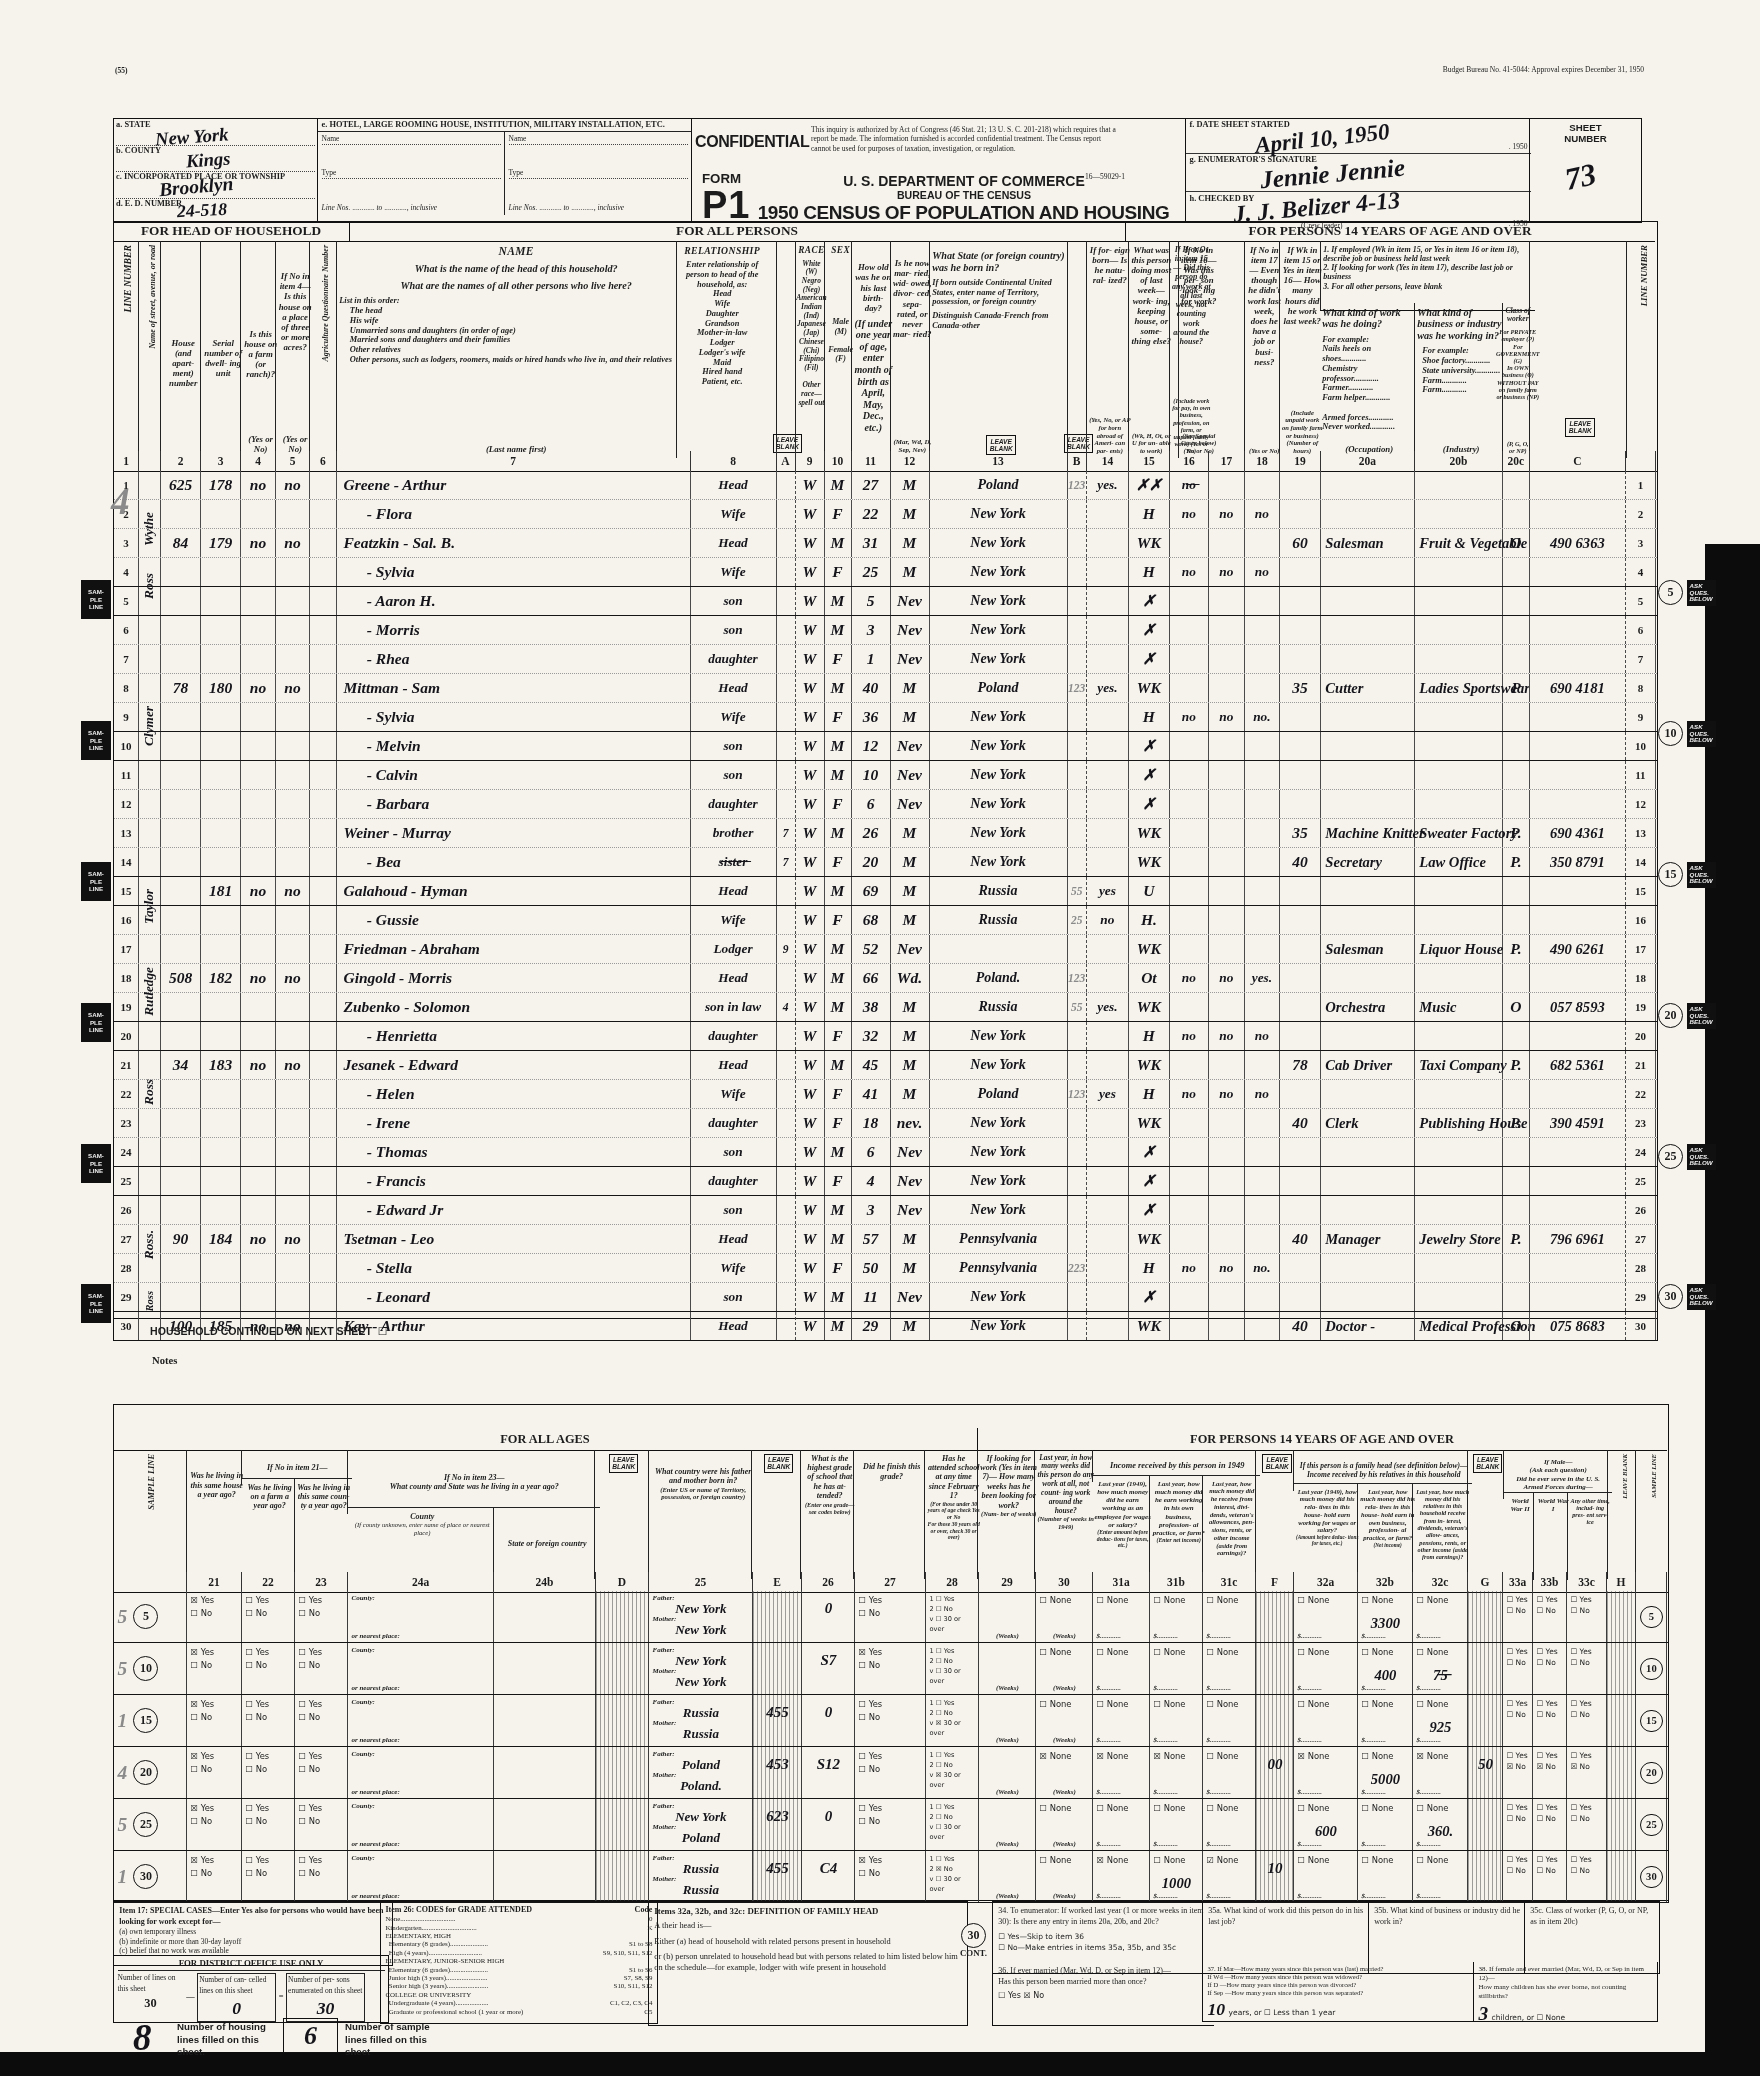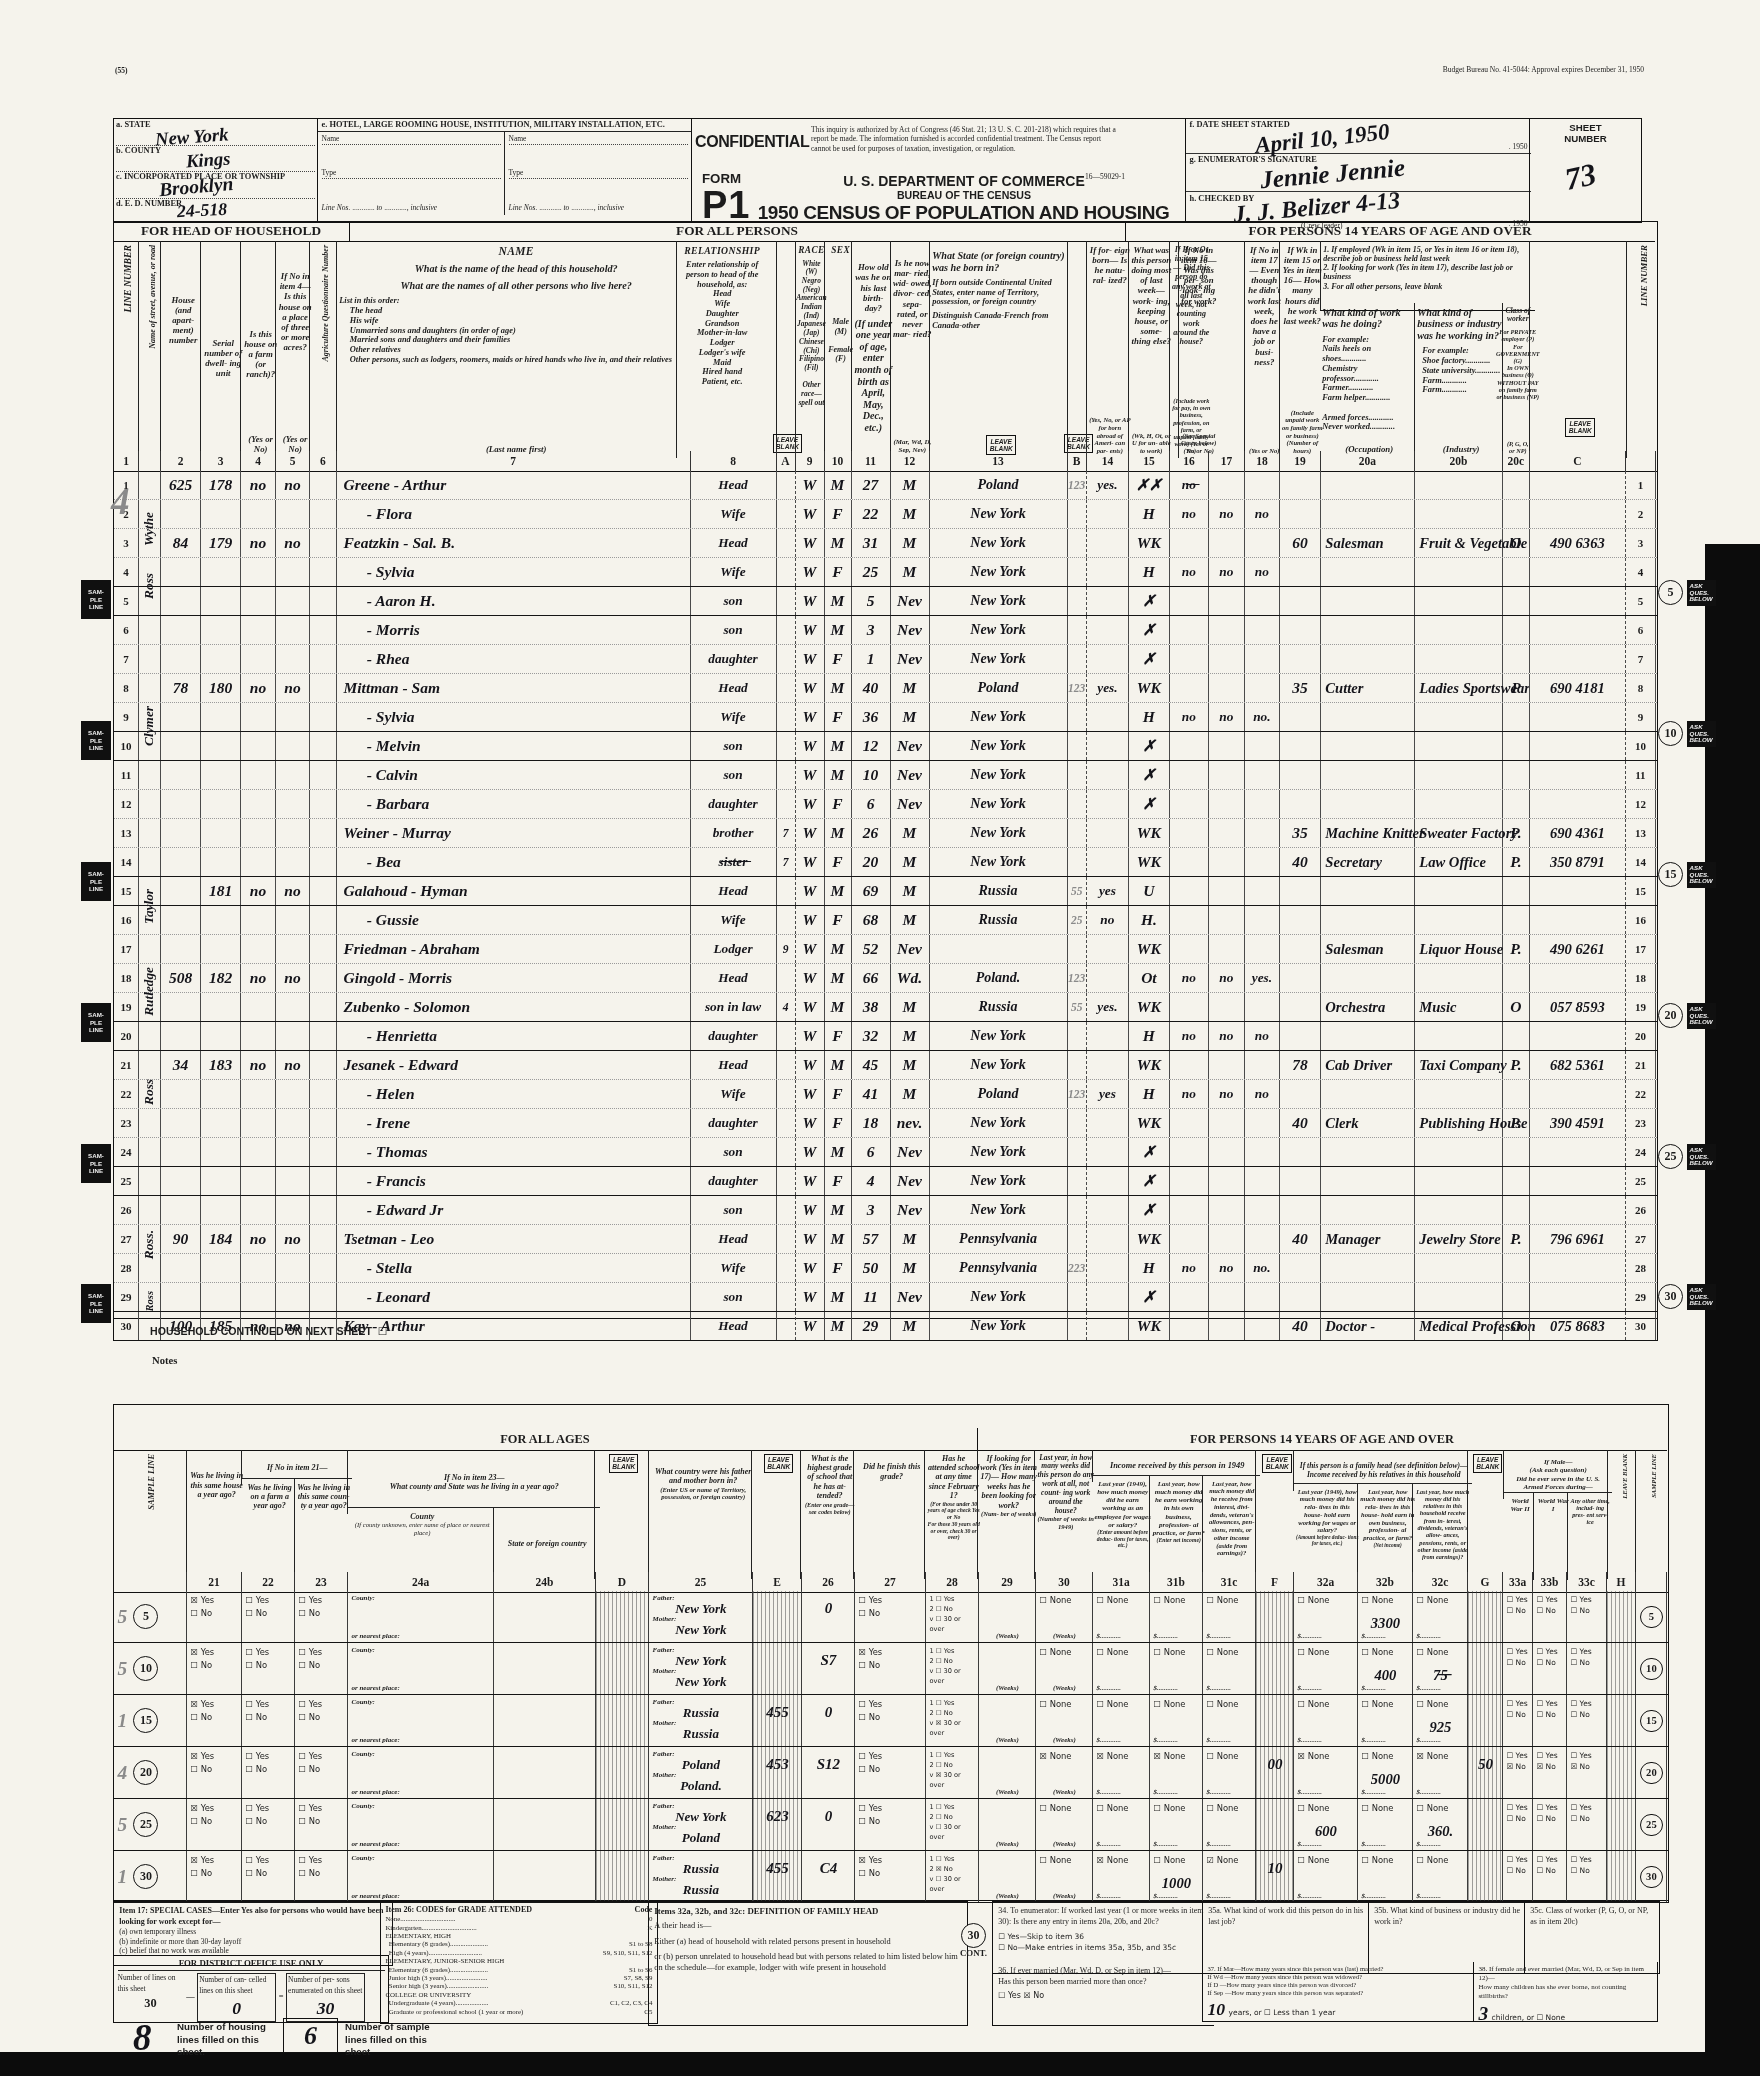--- a/index.html
+++ b/index.html
@@ -155,21 +155,21 @@
   <div class="ab b ctr" style="left:349px;top:221px;width:776px;height:20.3px;border-right:0.9px solid #111;border-bottom:1.3px solid #111;font-size:13.3px;line-height:20.3px">FOR ALL PERSONS</div>
   <div class="ab b ctr" style="left:1125px;top:221px;width:530px;height:20.3px;border-bottom:1.3px solid #111;font-size:13.3px;line-height:20.3px">FOR PERSONS 14 YEARS OF AGE AND OVER</div>
 
   <div class="hx" style="left:113px;width:25px;border-left:none">
       <i class="vert" style="font-size:9.7px">LINE NUMBER</i>
     </div>
   <div class="hx" style="left:138px;width:22px">
       <i class="vert" style="font-size:8px">Name of street, avenue, or road</i>
     </div>
   <div class="hx" style="left:160px;width:40px">
-      <i style="margin-top:50px">House (and apart- ment) number</i>
+      <i style="margin-top:93px">House (and apart- ment) number</i>
     </div>
   <div class="hx" style="left:200px;width:40px">
       <i style="margin-top:93px">Serial number of dwell- ing unit</i>
     </div>
   <div class="hx" style="left:240px;width:35px">
       <i style="margin-top:84px">Is this house on a farm (or ranch)?</i>
       <i class="bot">(Yes or No)</i>
     </div>
   <div class="hx" style="left:275px;width:34px">
       <i style="margin-top:26.5px">If No in item 4— Is this house on a place of three or more acres?</i>
@@ -1352,21 +1352,21 @@
     </div>
   <div class="sx" style="left:853px;top:1450px;width:71px;height:122px">
       <i style="margin-top:8.8px">Did he finish this grade?</i>
     </div>
   <div class="sx" style="left:924px;top:1450px;width:53px;height:122px">
       <i>Has he attended school at any time since February 1?</i>
       <i class="bot pre" style="font-size:5.7px">(For those under 30 years of age check Yes or No
 For those 30 years old or over, check 30 or over)</i>
     </div>
   <div class="sx" style="left:977px;top:1450px;width:57px;height:122px">
-      <i>If looking for work (Yes in item 17)— How many weeks has he been looking for work?</i>
+      <i>If looking for work (Yes in item 7)— How many weeks has he been looking for work?</i>
       <i class="bot" style="font-size:6.6px">(Num- ber of weeks)</i>
     </div>
   <div class="sx" style="left:1034px;top:1450px;width:57px;height:122px">
       <i style="font-size:7.5px">Last year, in how many weeks did this person do any work at all, not count- ing work around the house?</i>
       <i class="bot" style="font-size:6.6px">(Number of weeks in 1949)</i>
     </div>
   <div class="sx ctr" style="left:1092px;top:1450px;width:164px;height:25px;justify-content:center;font-size:8.4px">
       <i>Income received by this person in 1949</i>
     </div>
   <div class="sx" style="left:1092px;top:1475px;width:57px;height:97px;border-left:none;border-top:0.7px solid #222">

